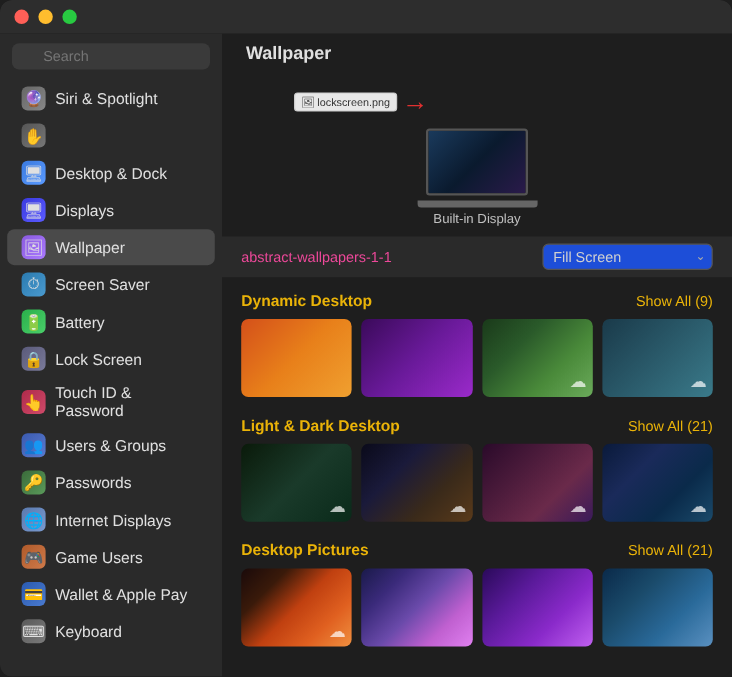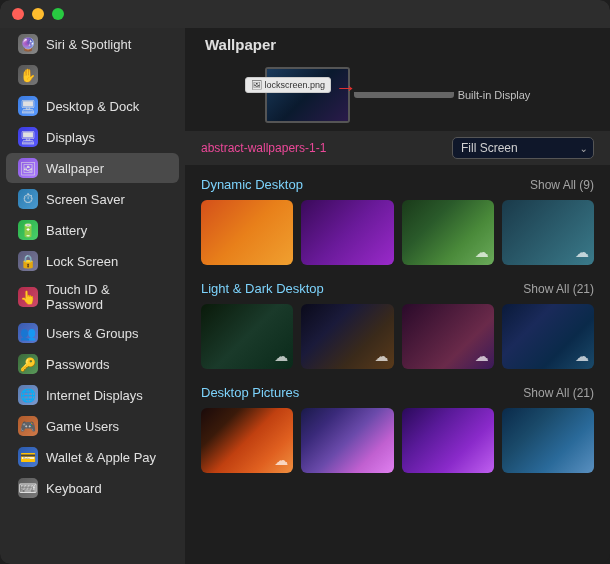--- a/index.html
+++ b/index.html
@@ -133,23 +133,24 @@
       display: flex;
       justify-content: center;
       gap: 30px;
       padding: 8px 20px;
       flex-shrink: 0;
       position: relative;
     }
 
     .monitor-item {
       display: flex;
-      flex-direction: row;
+      flex-direction: column;
       align-items: center;
       gap: 4px;
+      margin-top: 40px;
     }
 
     
     .drag-indicator {
       position: absolute;
       left: 60px;
       top: 15px;
       display: flex;
       align-items: center;
       gap: 4px;
@@ -189,21 +190,21 @@
       margin: 0 0 0 0;
       flex-shrink: 0;
       gap: 10px;
     }
     .wallpaper-name {
       font-size: 12px;
       color: #ec4899;
       flex: 1;
     }
     .fill-select {
-      background: #0f172a;
+      background: #1d4ed8;
       border: 1px solid #555;
       border-radius: 5px;
       color: #d0d0d0;
       font-size: 12px;
       padding: 3px 20px 3px 8px;
       appearance: none;
       -webkit-appearance: none;
       outline: none;
       position: relative;
     }
@@ -230,26 +231,26 @@
     .wallpaper-grid-area::-webkit-scrollbar-thumb { background: #555; border-radius: 2px; }
 
     .section-header {
       display: flex;
       justify-content: space-between;
       align-items: center;
       margin-bottom: 8px;
     }
     .section-title {
       font-size: 13px;
-      font-weight: 400;
-      color: #7dd3fc;
+      font-weight: 700;
+      color: #eab308;
     }
     .show-all-link {
       font-size: 12px;
-      color: #a3a3a3;
+      color: #eab308;
       cursor: pointer;
     }
 
     .wallpaper-row {
       display: flex;
       gap: 8px;
       margin-bottom: 16px;
     }
     .wallpaper-thumb {
       flex: 1;
@@ -324,20 +325,26 @@
 
   <div class="titlebar">
     <span class="traffic-light tl-close"></span>
     <span class="traffic-light tl-min"></span>
     <span class="traffic-light tl-max"></span>
   </div>
 
   <div class="content-area">
 
     <div class="sidebar">
+      <div class="search-container">
+        <div class="search-wrapper">
+          <span class="search-icon-inner">🔍</span>
+          <input class="search-box" type="text" placeholder="Search" style="">
+        </div>
+      </div>
 
       <div id="sidebar-items">
           <div class="sidebar-item">
             <span class="sidebar-icon icon-siri">🔮</span>
             <span>Siri &amp; Spotlight</span>
           </div>
           <div class="sidebar-item">
             <span class="sidebar-icon icon-privacy">✋</span>
           </div>
           <div class="sidebar-item">

